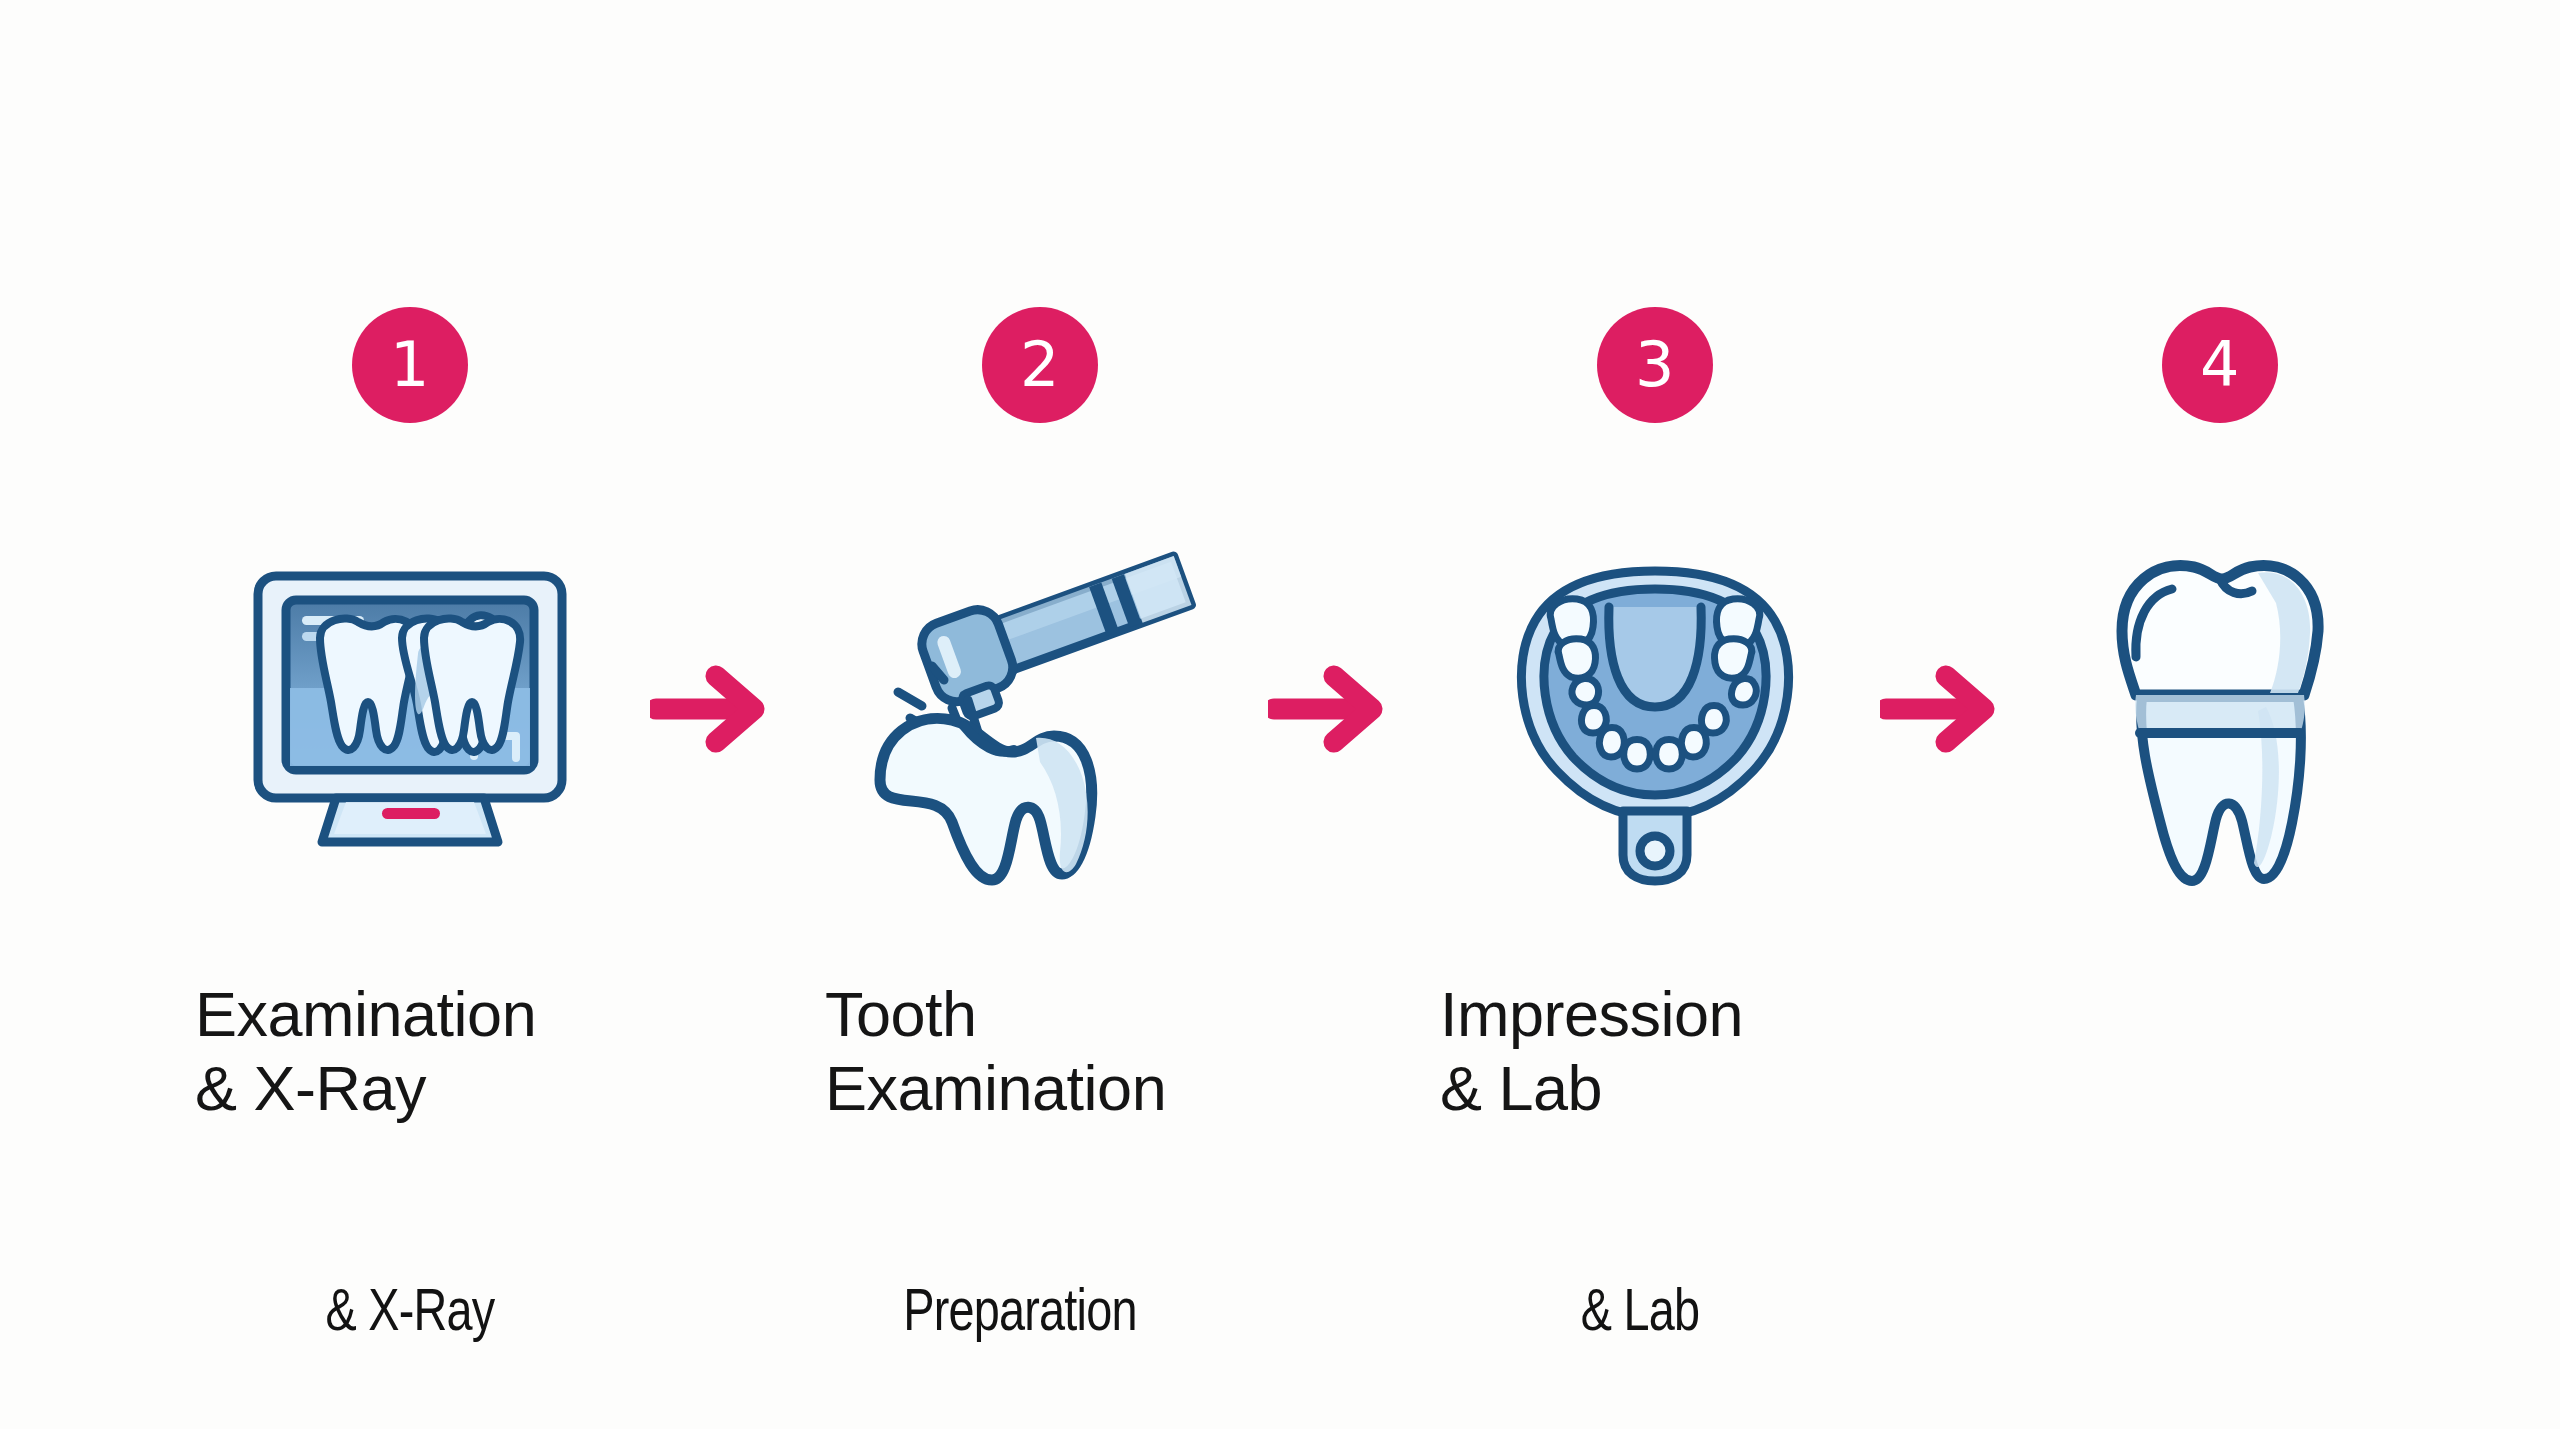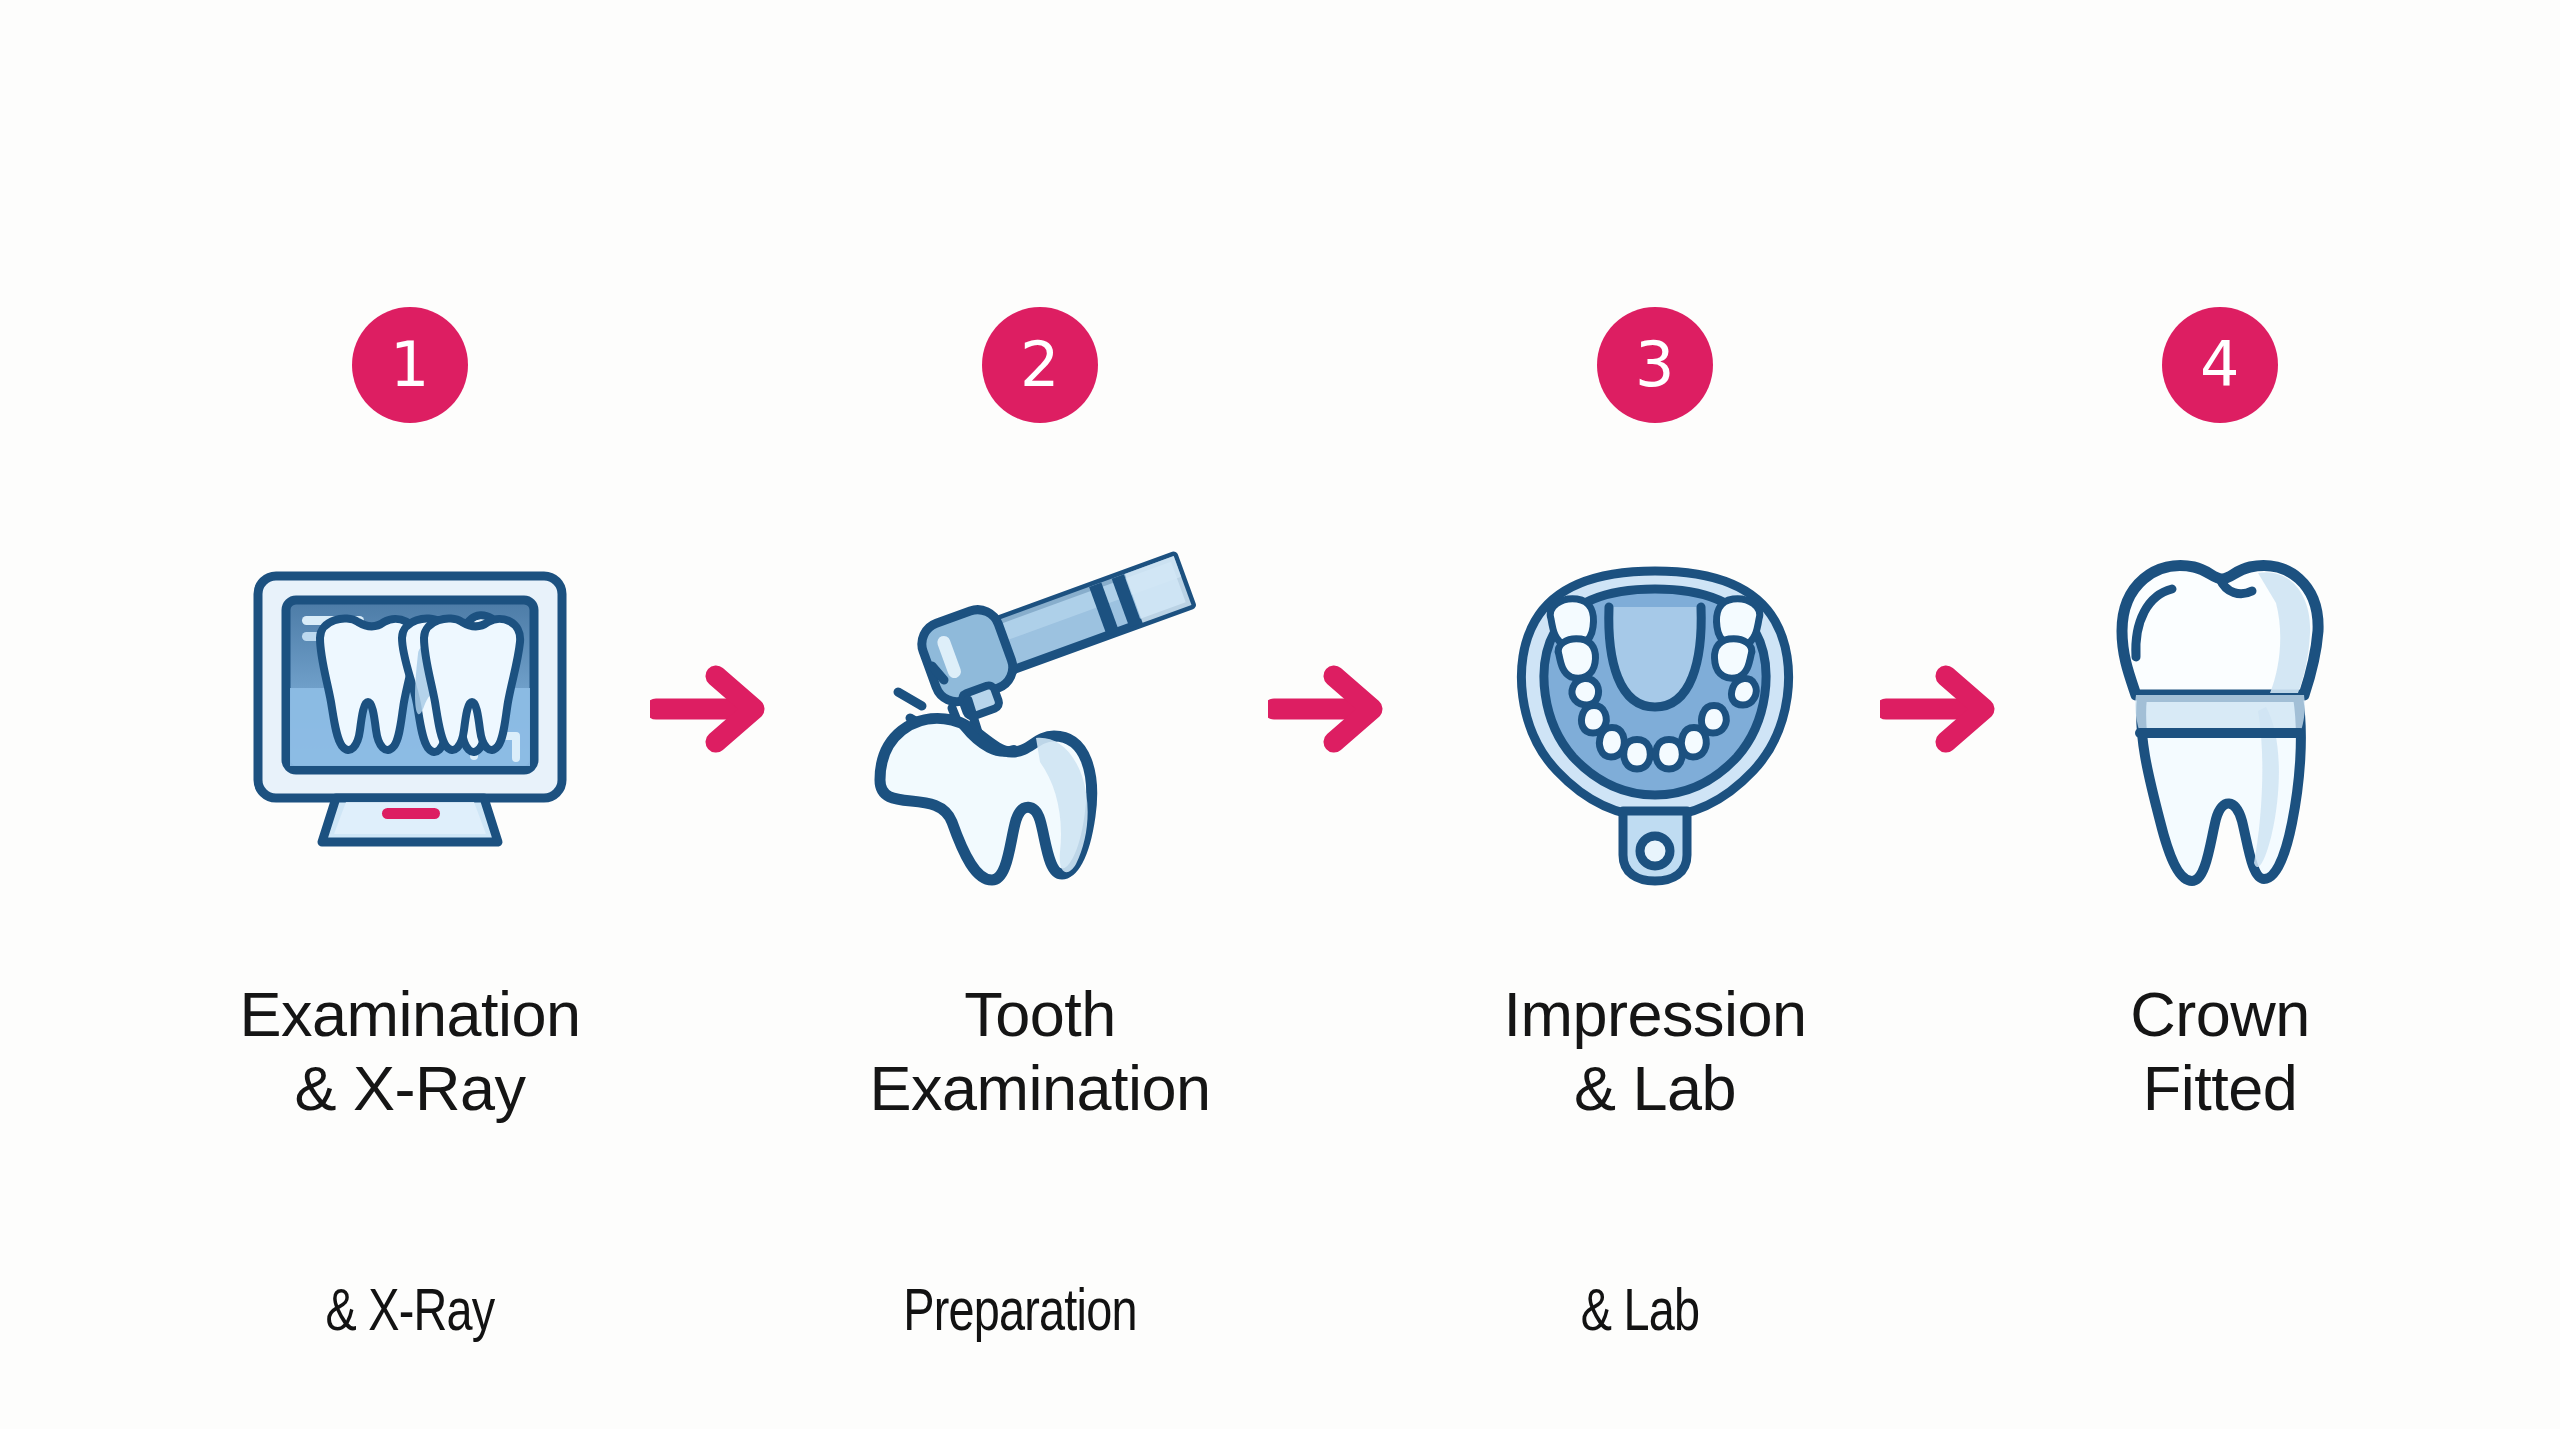--- a/index.html
+++ b/index.html
@@ -72,21 +72,21 @@
     justify-content: center;
   }
   .icon-slot svg { display: block; overflow: visible; }
 
   
   .caption {
     position: absolute;
     top: 978px;
     left: 0;
     width: 100%;
-    text-align: center;
+    text-align: left;
     color: #151515;
     font-size: 63px;
     line-height: 1.17;
     letter-spacing: -0.5px;
     font-family: "Liberation Sans", sans-serif;
     white-space: pre-line;
   }
 
   
   .ghost-row {
@@ -336,22 +336,20 @@
 
         <path d="M46 112 C44 76, 58 50, 82 44" fill="none" stroke="#1c5180" stroke-width="9" stroke-linecap="round"></path>
 
         <path d="M130 34 C136 48, 150 52, 162 46" fill="none" stroke="#1c5180" stroke-width="9" stroke-linecap="round"></path>
 
         <path d="M46 150 L214 150 C216 164, 214 178, 210 188 L50 188 C46 176, 44 162, 46 150 Z" fill="#cfe4f3" opacity="0.75"></path>
         <path d="M50 188 L210 188" fill="none" stroke="#1c5180" stroke-width="10" stroke-linecap="round"></path>
       </svg>
     </div>
 
-    <div class="caption">Crown
-Fitted</div>
   </div>
 
   <div class="arrow arrow-1">
     <svg width="118" height="100" viewBox="0 0 118 100">
       <path d="M6 50 L84 50" fill="none" stroke="#dd1e62" stroke-width="21" stroke-linecap="round"></path>
       <path d="M66 17 L104 50 L66 83" fill="none" stroke="#dd1e62" stroke-width="21" stroke-linecap="round" stroke-linejoin="round"></path>
     </svg>
   </div>
 
   <div class="arrow arrow-2">

